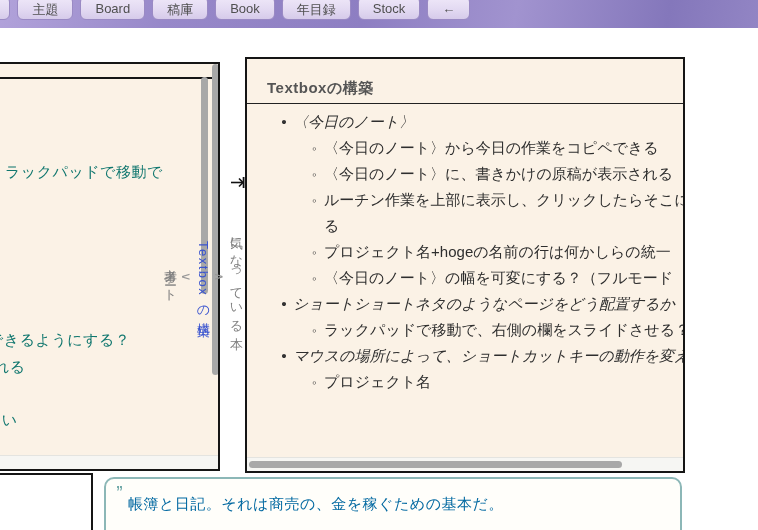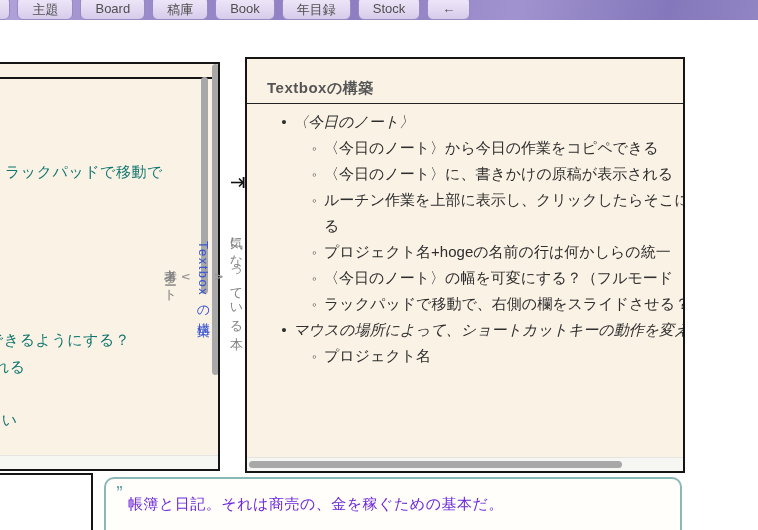--- a/index.html
+++ b/index.html
@@ -4,21 +4,21 @@
 <style>
   html,body{margin:0;padding:0;}
   body{
     width:758px;height:530px;overflow:hidden;position:relative;
     background:#ffffff;
     font-family:"Liberation Sans","DejaVu Sans",sans-serif;
     color:#333;
   }
   
   .toolbar{
-    position:absolute;left:0;top:0;width:758px;height:20px;
+    position:absolute;left:0;top:0;width:758px;height:28px;
     background:linear-gradient(100deg,#b1a2da 0%,#9788c9 22%,#8d7ec2 48%,#a193cf 68%,#8477bb 88%,#9285c4 100%);
     display:flex;align-items:flex-start;
   }
   .tbtn{
     flex:0 0 auto;height:24px;margin-top:-4px;margin-right:7px;
     padding:4px 14px 0 14px;box-sizing:border-box;
     background:linear-gradient(180deg,#efe8f9 0%,#e3daf2 55%,#d6cbea 100%);
     border:1.5px solid #9a8ac4;border-radius:6px;
     font-size:13px;color:#4f4f4f;text-align:center;white-space:nowrap;
   }
@@ -63,21 +63,21 @@
   #bl-pane{
     position:absolute;left:-10px;top:473px;width:103px;height:70px;background:#fff;
     border-top:2px solid #151515;border-right:2px solid #151515;box-sizing:border-box;
   }
   
   #quote-box{
     position:absolute;left:104px;top:477px;width:578px;height:72px;
     background:#fffefa;border:2px solid #8cb7b7;border-radius:10px;box-sizing:border-box;
   }
   #quote-box .qmark{position:absolute;left:10px;top:4px;font-size:14px;font-weight:bold;color:#70a8a8;}
-  #quote-box .qtext{position:absolute;left:22px;top:16px;font-size:15px;color:#6d28d9;letter-spacing:.5px;white-space:nowrap;}
+  #quote-box .qtext{position:absolute;left:22px;top:16px;font-size:15px;color:#0369a1;letter-spacing:.5px;white-space:nowrap;}
 </style>
 </head>
 <body>
 
 <div class="toolbar">
   <div class="tbtn first">on</div>
   <div class="tbtn">主題</div>
   <div class="tbtn">Board</div>
   <div class="tbtn">稿庫</div>
   <div class="tbtn">Book</div>
@@ -119,20 +119,21 @@
   <div class="panel-inner">
     <div class="titleblock">Textboxの構築</div>
     <div class="outline">
       <div class="row l1"><span class="mk">•</span><span>〈今日のノート〉</span></div>
       <div class="row l2"><span class="mk">◦</span><span>〈今日のノート〉から今日の作業をコピペできる</span></div>
       <div class="row l2"><span class="mk">◦</span><span>〈今日のノート〉に、書きかけの原稿が表示される</span></div>
       <div class="row l2"><span class="mk">◦</span><span>ルーチン作業を上部に表示し、クリックしたらそこに移動す</span></div>
       <div class="row l2"><span class="mk"></span><span>る</span></div>
       <div class="row l2"><span class="mk">◦</span><span>プロジェクト名+hogeの名前の行は何かしらの統一</span></div>
       <div class="row l2"><span class="mk">◦</span><span>〈今日のノート〉の幅を可変にする？（フルモード</span></div>
+      <div class="row l1"><span class="mk">•</span><span>ショートショートネタのようなページをどう配置するか</span></div>
       <div class="row l2"><span class="mk">◦</span><span>ラックパッドで移動で、右側の欄をスライドさせる？</span></div>
       <div class="row l1"><span class="mk">•</span><span>マウスの場所によって、ショートカットキーの動作を変える</span></div>
       <div class="row l2"><span class="mk">◦</span><span>プロジェクト名</span></div>
     </div>
     <div class="htrack">
       <div class="hthumb" style="width:373px;"></div>
     </div>
   </div>
 </div>
 

